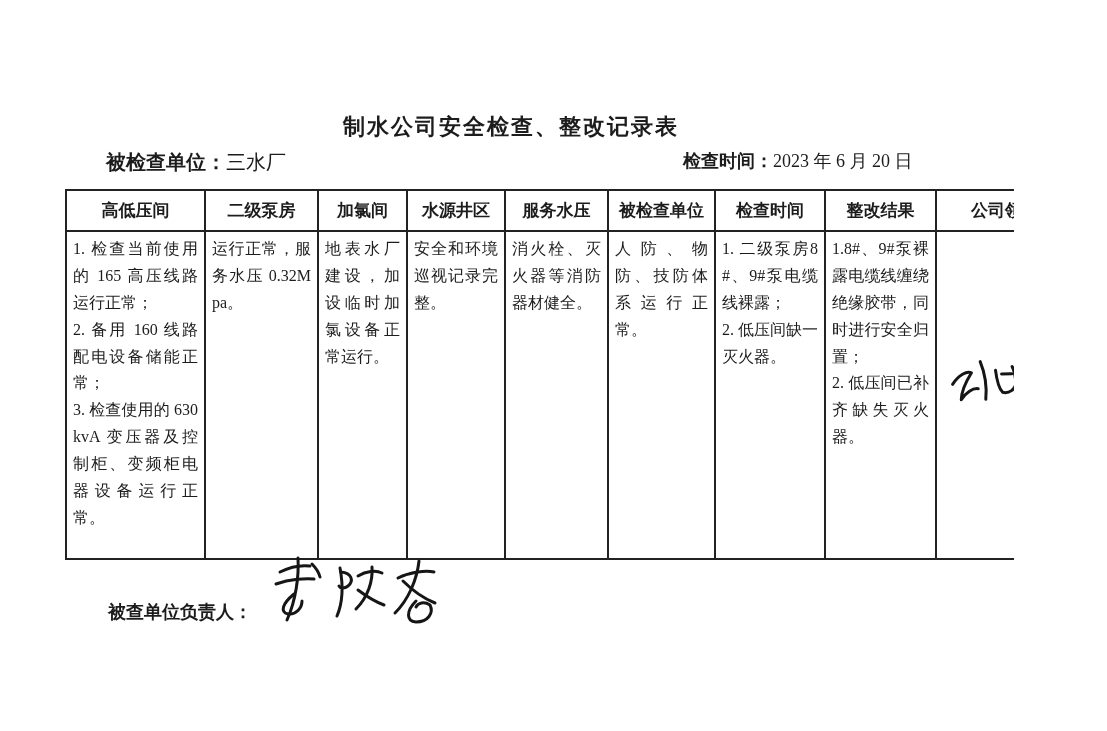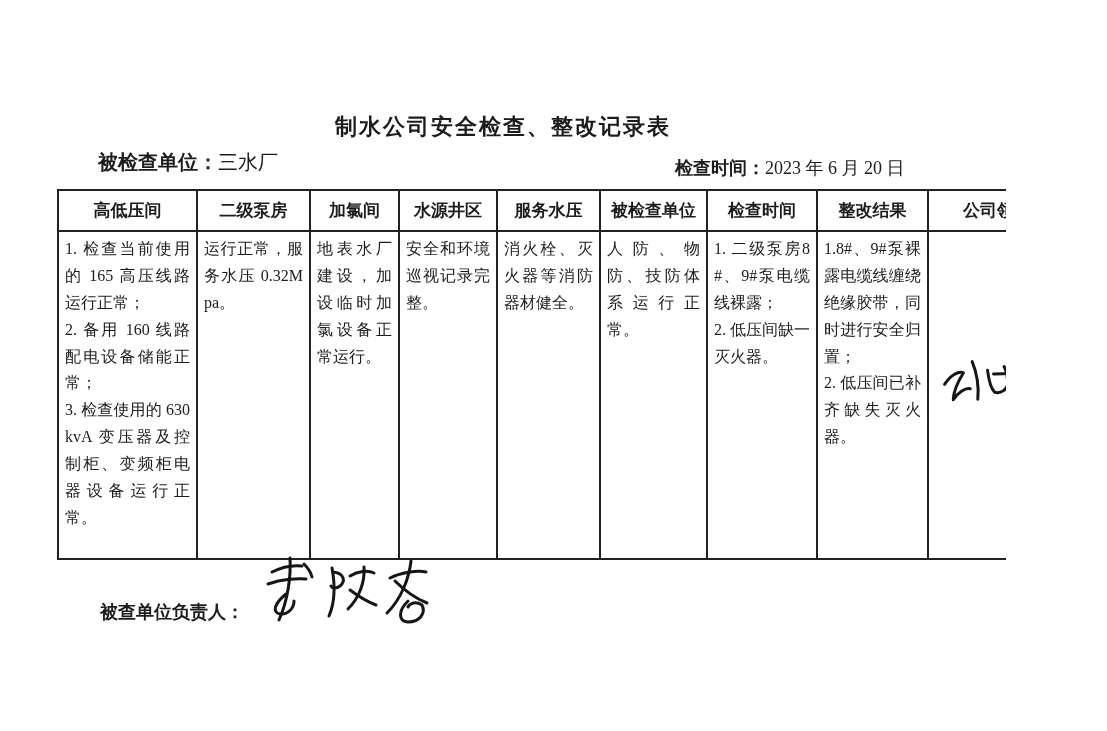--- a/index.html
+++ b/index.html
@@ -8,20 +8,21 @@
     background: #ffffff;
     font-family: "Liberation Serif", "DejaVu Serif", serif;
     color: #1c1c1c;
   }
   .page {
     position: relative;
     width: 1006px;
     height: 731px;
     background: #ffffff;
     overflow: hidden;
+    margin-left: 8px;
   }
   .doc-title {
     position: absolute;
     top: 112px;
     left: 0;
     width: 100%;
     text-align: center;
     font-size: 22px;
     font-weight: 700;
     letter-spacing: 2px;
@@ -29,21 +30,21 @@
   }
   .meta-row .label { font-weight: 700; }
   .meta-left {
     position: absolute;
     top: 149px;
     left: 98px;
     font-size: 20px;
   }
   .meta-right {
     position: absolute;
-    top: 156px;
+    top: 149px;
     left: 675px;
     font-size: 18px;
   }
   table.record-table {
     position: absolute;
     left: 57px;
     top: 189px;
     width: 1008px;
     border-collapse: collapse;
     table-layout: fixed;

